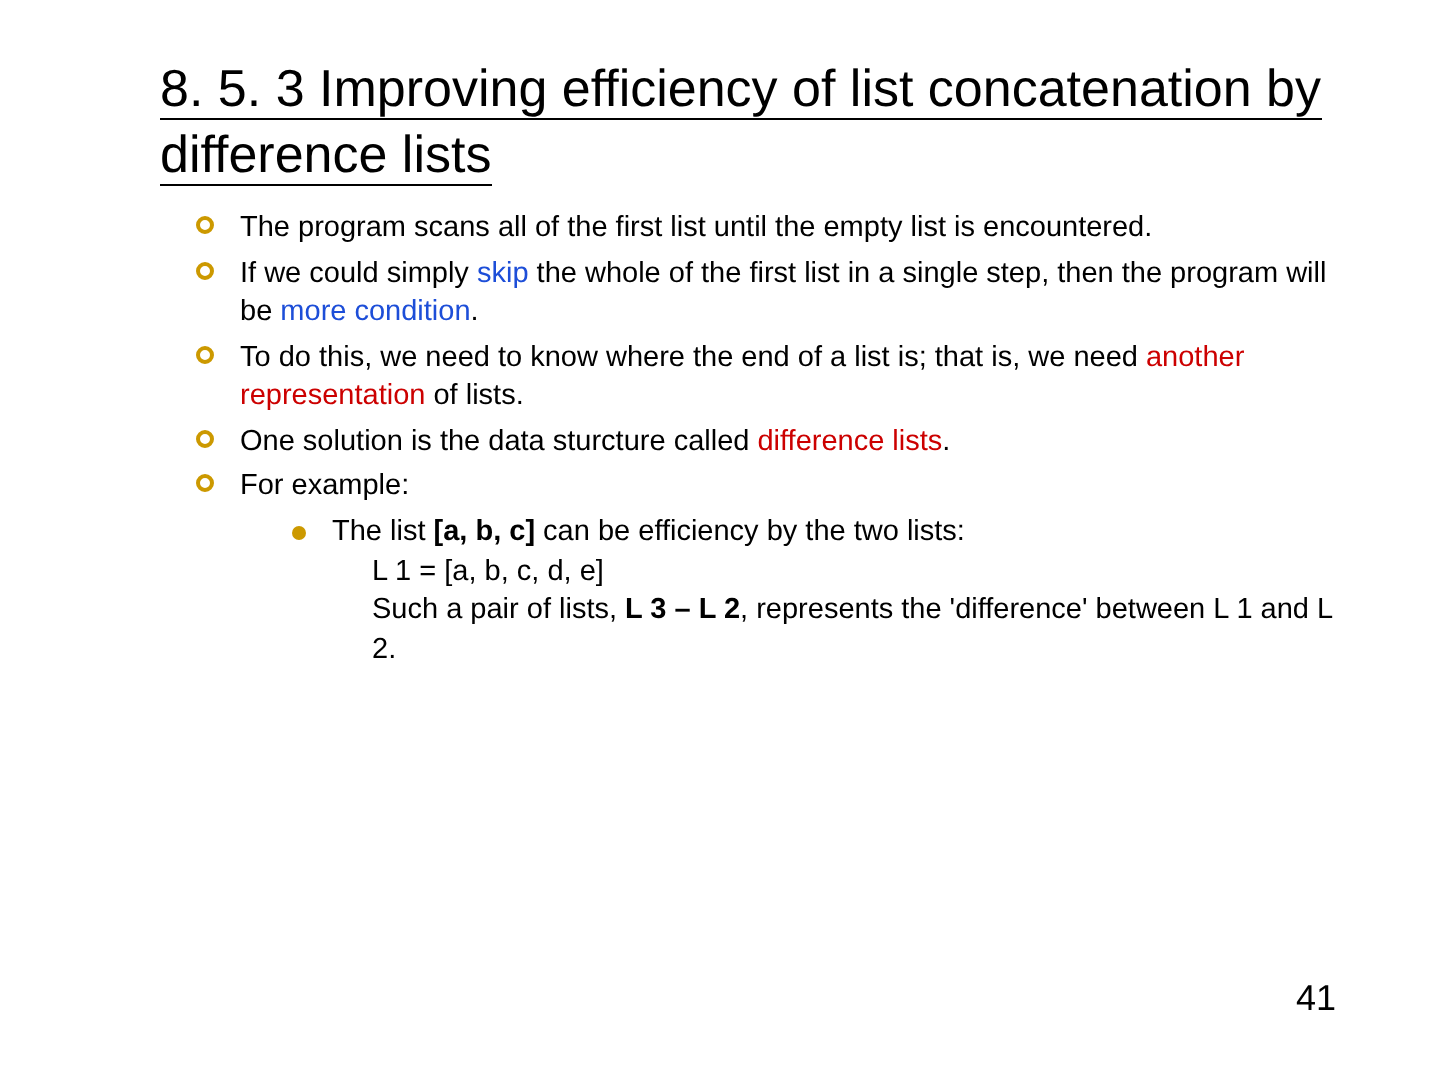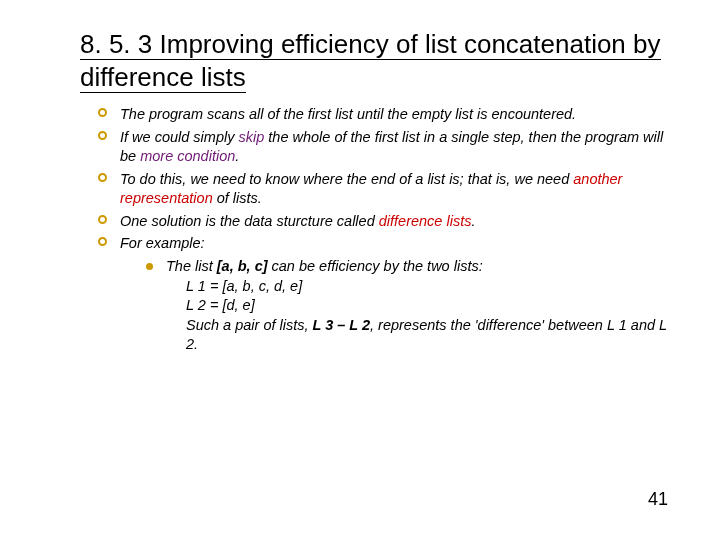--- a/index.html
+++ b/index.html
@@ -2,26 +2,26 @@
 <html><head>
 <meta charset="utf-8">
 <style>
   * { margin: 0; padding: 0; box-sizing: border-box; }
   html, body { width: 720px; height: 540px; background: #fff; font-family: Verdana, Arial, sans-serif; }
   .slide { width: 720px; height: 540px; position: relative; padding: 28px 50px 20px 80px; }
   .title { font-size: 26px; line-height: 1.25; color: #000; margin-bottom: 12px; }
   .title .underline { border-bottom: 1px solid #000; display: inline; }
   .body { font-size: 14.5px; line-height: 1.35; color: #000; }
   ul.outer { list-style: none; margin-left: 18px; }
-  ul.outer > li { position: relative; padding-left: 22px; margin-bottom: 3px; font-style: italic; }
+  ul.outer > li { position: relative; padding-left: 22px; margin-bottom: 3px; }
   ul.outer > li .circ { position: absolute; left: 0; top: 3px; width: 9px; height: 9px; border: 2px solid #cc9900; border-radius: 50%; }
   ul.inner { list-style: none; margin-left: 26px; margin-top: 3px; }
   ul.inner > li { position: relative; padding-left: 20px; margin-bottom: 3px; }
   ul.inner > li .disc { position: absolute; left: 0; top: 6px; width: 7px; height: 7px; background: #cc9900; border-radius: 50%; }
-  .green { color: #701a75; }
+  .green { color: #1d4ed8; }
   .red { color: #cc0000; }
   .bold { font-weight: bold; text-align: center; }
   .sublines { margin-left: 20px; }
   .pagenum { position: absolute; right: 52px; bottom: 30px; font-size: 18px; color: #000; }
 </style>
 </head>
 <body>
 
 <div class="slide">
   <div class="title"><span class="underline">8. 5. 3 Improving efficiency of list concatenation by difference lists</span></div>
@@ -35,21 +35,20 @@
       <li><span class="circ"></span><span><span>To do this, we need to know where the end of a list is; that is, we need </span><span class="red">another representation</span><span> of lists.</span></span></li>
 
       <li><span class="circ"></span><span><span>One solution is the data sturcture called </span><span class="red">difference lists</span><span>.</span></span></li>
 
       <li><span class="circ"></span><span>For example:</span>
         <ul class="inner">
           <li><span class="disc"></span>
             <span><span>The list </span><span class="bold">[a, b, c]</span><span> can be efficiency by the two lists:</span></span>
             <div class="sublines">
               <div>L 1 = [a, b, c, d, e]</div>
-              <div>L 2 = [d, e]</div>
               <div><span> Such a pair of lists, </span><span class="bold">L 3 – L 2</span><span>, represents the 'difference' between L 1 and L 2.</span></div>
             </div>
           </li>
         </ul>
       </li>
     </ul>
   </div>
 
   <div class="pagenum">41</div>
 </div>

